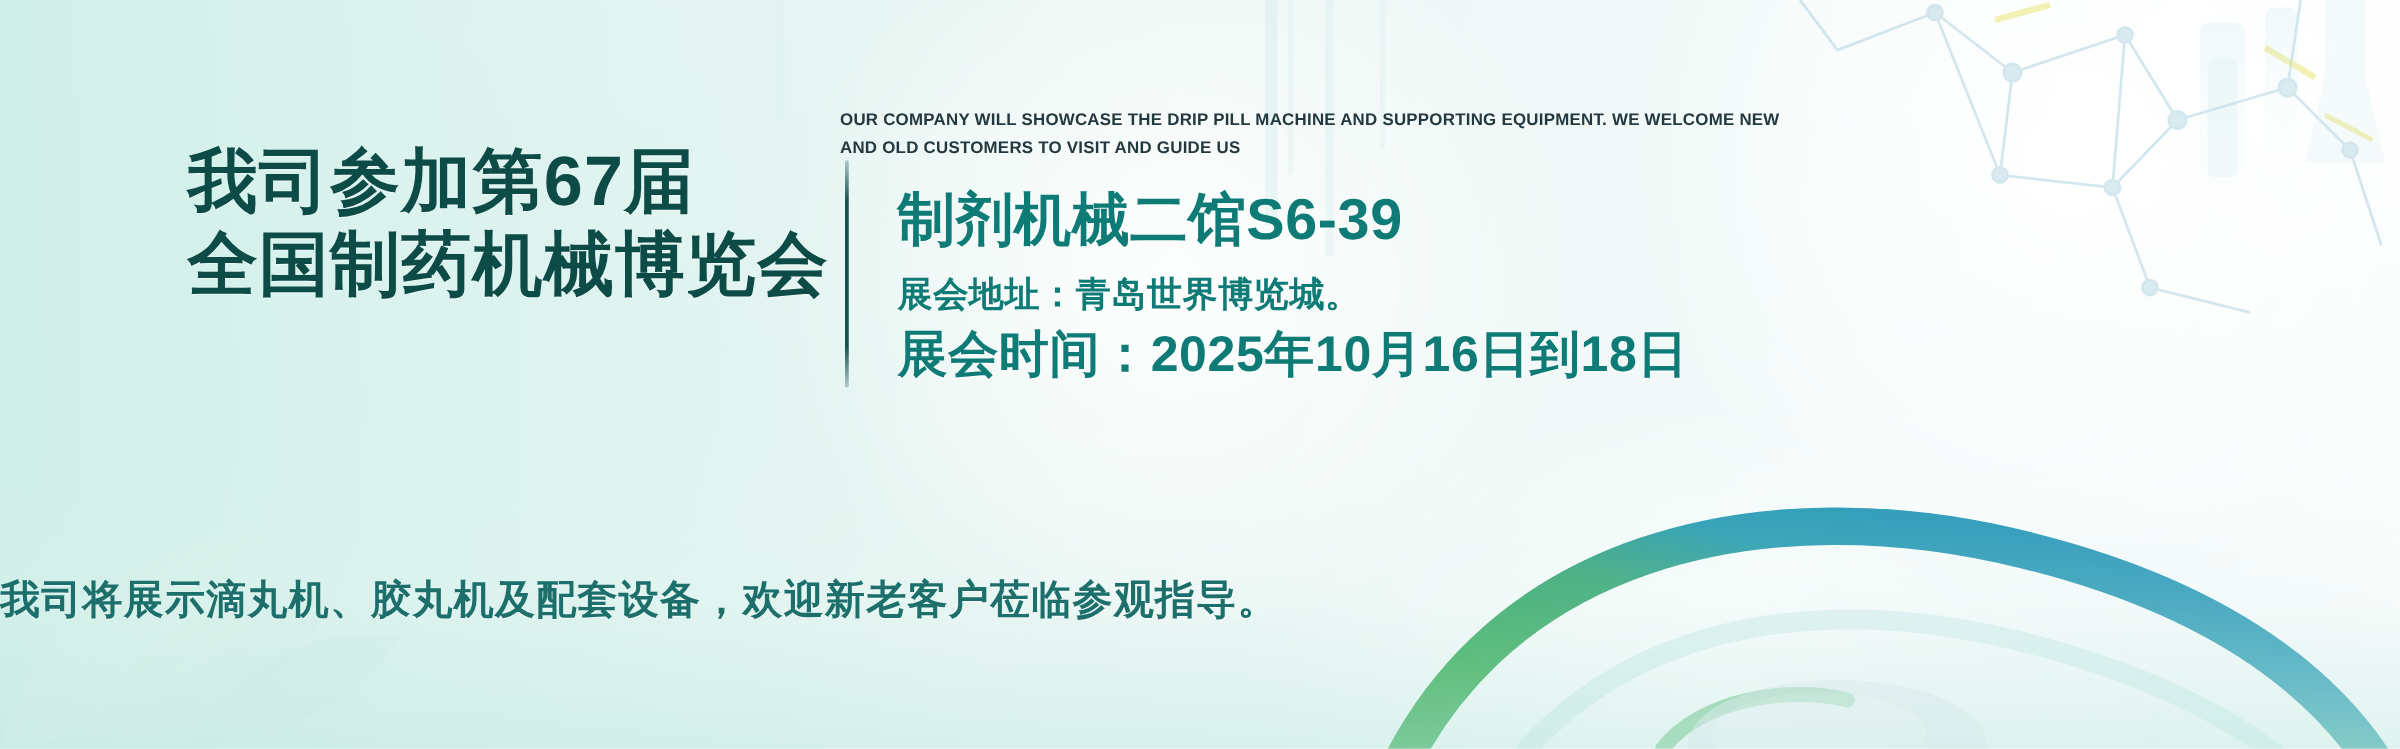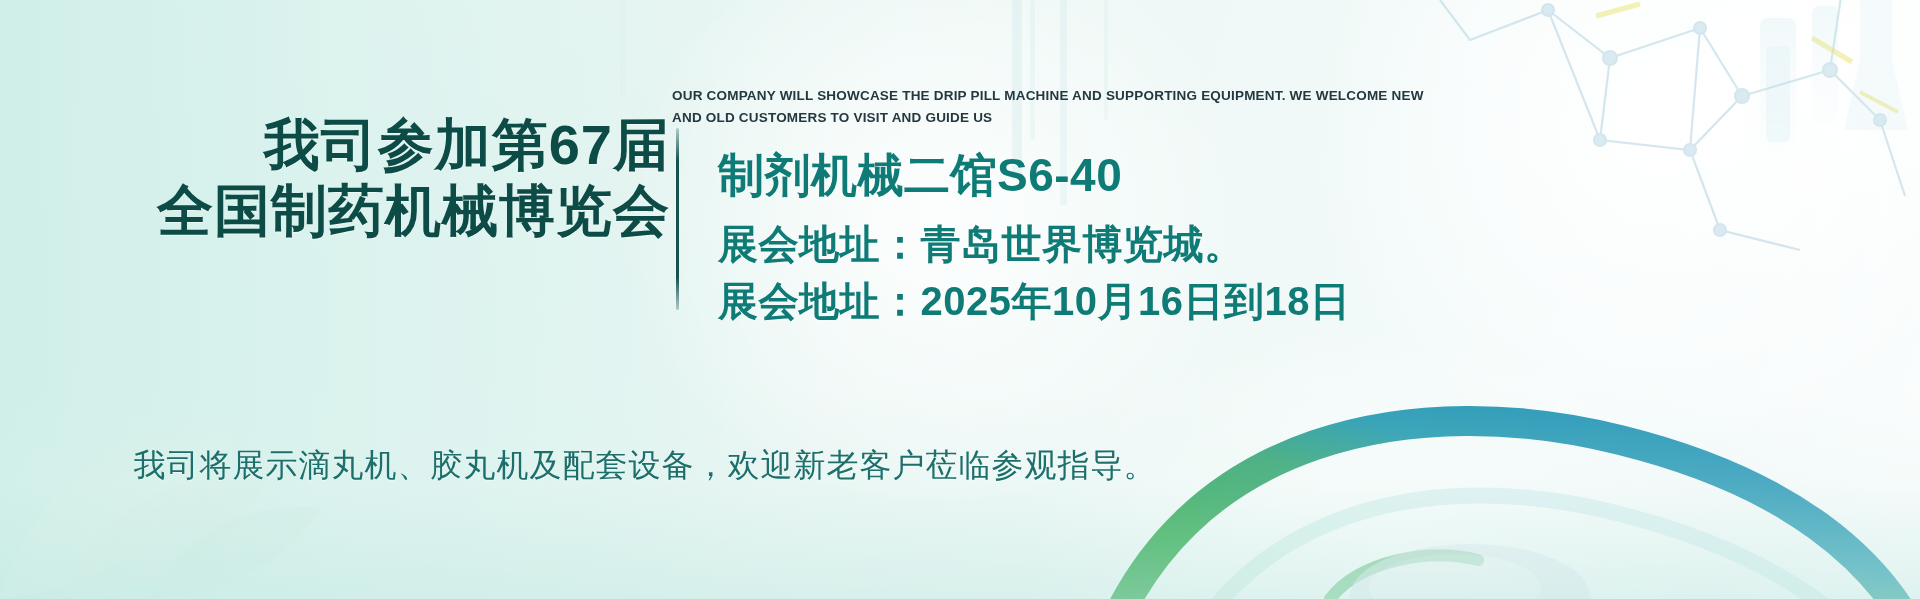--- a/index.html
+++ b/index.html
@@ -34,21 +34,21 @@
     background:radial-gradient(circle at 50% 50%,rgba(255,255,255,.95) 0%,rgba(255,255,255,.45) 45%,rgba(255,255,255,0) 72%);
   }
   .glow-center{
     position:absolute;left:620px;top:-60px;width:640px;height:560px;border-radius:50%;
     background:radial-gradient(circle at 50% 50%,rgba(255,255,255,.88) 0%,rgba(255,255,255,.32) 50%,rgba(255,255,255,0) 75%);
   }
 
   
   .headline{
     position:absolute;left:150px;top:112px;width:520px;
-    text-align:right;color:#0d4b47;
+    text-align:left;color:#0d4b47;
     font-size:56px;line-height:1.18;font-weight:700;letter-spacing:1px;
     text-shadow:0 1px 0 rgba(255,255,255,.5);
   }
   .headline .hl-line{white-space:nowrap;}
 
   .divider{
     position:absolute;left:676px;top:128px;width:3px;height:182px;
     background:linear-gradient(180deg,rgba(17,78,75,.25) 0%,#15534f 18%,#15534f 82%,rgba(17,78,75,.25) 100%);
     border-radius:2px;
   }
@@ -58,27 +58,27 @@
     position:absolute;left:672px;top:85px;width:760px;
     color:#23393f;font-size:13.5px;font-weight:700;line-height:1.62;
     letter-spacing:.2px;
   }
   .right-col{position:absolute;left:718px;top:148px;width:1000px;}
   .r-line{
     color:#0e7b76;font-weight:700;white-space:nowrap;
     text-shadow:0 1px 0 rgba(255,255,255,.45);
   }
   .r-hall{font-size:46px;line-height:1.18;letter-spacing:.5px;margin-bottom:14px;}
-  .r-addr{font-size:40px;line-height:1.42;letter-spacing:.5px;}
+  .r-addr{font-size:28px;line-height:1.42;letter-spacing:.5px;}
   .r-date{font-size:40px;line-height:1.42;letter-spacing:.5px;}
 
   
   .caption{
-    position:absolute;left:0;top:444px;width:1290px;text-align:center;
-    color:#1c6f6b;font-size:32px;font-weight:400;letter-spacing:1px;
+    position:absolute;left:0;top:458px;width:1290px;text-align:left;
+    color:#1c6f6b;font-size:32px;font-weight:700;letter-spacing:1px;
     text-shadow:0 1px 0 rgba(255,255,255,.5);
     white-space:nowrap;
   }
 </style>
 </head>
 <body>
 
 <div class="banner">
 
   <div class="bg-layer">
@@ -174,20 +174,20 @@
   <div class="headline">
     <div class="hl-line">我司参加第67届</div>
     <div class="hl-line">全国制药机械博览会</div>
   </div>
 
   <div class="divider"></div>
 
   <div class="eng">OUR COMPANY WILL SHOWCASE THE DRIP PILL MACHINE AND SUPPORTING EQUIPMENT. WE WELCOME NEW AND OLD CUSTOMERS TO VISIT AND GUIDE US</div>
 
   <div class="right-col">
-    <div class="r-line r-hall">制剂机械二馆S6-40</div>
+    <div class="r-line r-hall">制剂机械二馆S6-39</div>
     <div class="r-line r-addr">展会地址：青岛世界博览城。</div>
-    <div class="r-line r-date">展会地址：2025年10月16日到18日</div>
+    <div class="r-line r-date">展会时间：2025年10月16日到18日</div>
   </div>
 
   <div class="caption">我司将展示滴丸机、胶丸机及配套设备，欢迎新老客户莅临参观指导。</div>
 
 </div>
 
 </body></html>

